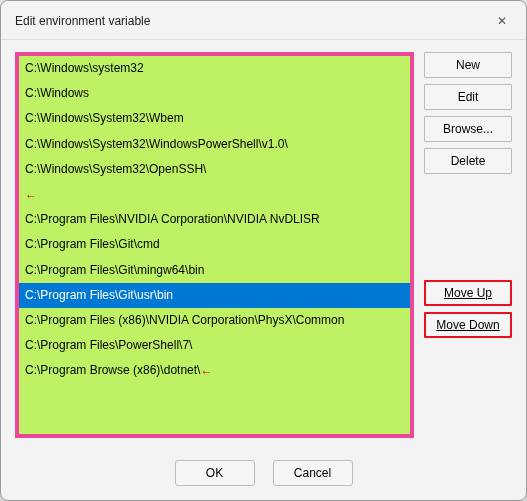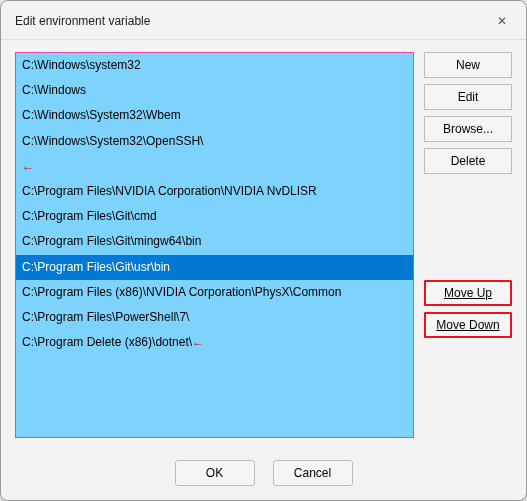--- a/index.html
+++ b/index.html
@@ -58,22 +58,22 @@
 
     .dialog-body {
       display: flex;
       flex: 1;
       padding: 12px 14px 12px 14px;
       gap: 10px;
     }
 
     .list-container {
       flex: 1;
-      background: #7dd3fc;
-      border: 1px solid #ec4899;
+      background: #bef264;
+      border: 4px solid #ec4899;
       overflow-y: auto;
     }
 
     .list-item {
       padding: 3px 6px;
       cursor: pointer;
       color: #000;
       white-space: nowrap;
       font-size: 12px;
       line-height: 1.6;
@@ -158,20 +158,23 @@
     <div class="list-item item-row">
           <span>C:\Windows\system32</span>
         </div>
         <div class="list-item item-row">
           <span>C:\Windows</span>
         </div>
         <div class="list-item item-row">
           <span>C:\Windows\System32\Wbem</span>
         </div>
         <div class="list-item item-row">
+          <span>C:\Windows\System32\WindowsPowerShell\v1.0\</span>
+        </div>
+        <div class="list-item item-row">
           <span>C:\Windows\System32\OpenSSH\</span>
         </div>
         <div class="list-item item-row">
           <span style="color: rgb(204, 0, 0); font-weight: bold;"> ←</span>
         </div>
         <div class="list-item item-row">
           <span>C:\Program Files\NVIDIA Corporation\NVIDIA NvDLISR</span>
         </div>
         <div class="list-item item-row">
           <span>C:\Program Files\Git\cmd</span>
@@ -182,21 +185,21 @@
         <div class="list-item item-row selected">
           <span>C:\Program Files\Git\usr\bin</span>
         </div>
         <div class="list-item item-row">
           <span>C:\Program Files (x86)\NVIDIA Corporation\PhysX\Common</span>
         </div>
         <div class="list-item item-row">
           <span>C:\Program Files\PowerShell\7\</span>
         </div>
         <div class="list-item item-row">
-          <span>C:\Program Delete (x86)\dotnet\</span>
+          <span>C:\Program Browse (x86)\dotnet\</span>
           <span style="color: rgb(204, 0, 0); font-weight: bold;"> ←</span>
         </div>
       </div>
 
     <div class="buttons-col">
       <button class="btn">New</button>
       <button class="btn">Edit</button>
       <button class="btn">Browse...</button>
       <button class="btn">Delete</button>
       <div class="spacer"></div>

